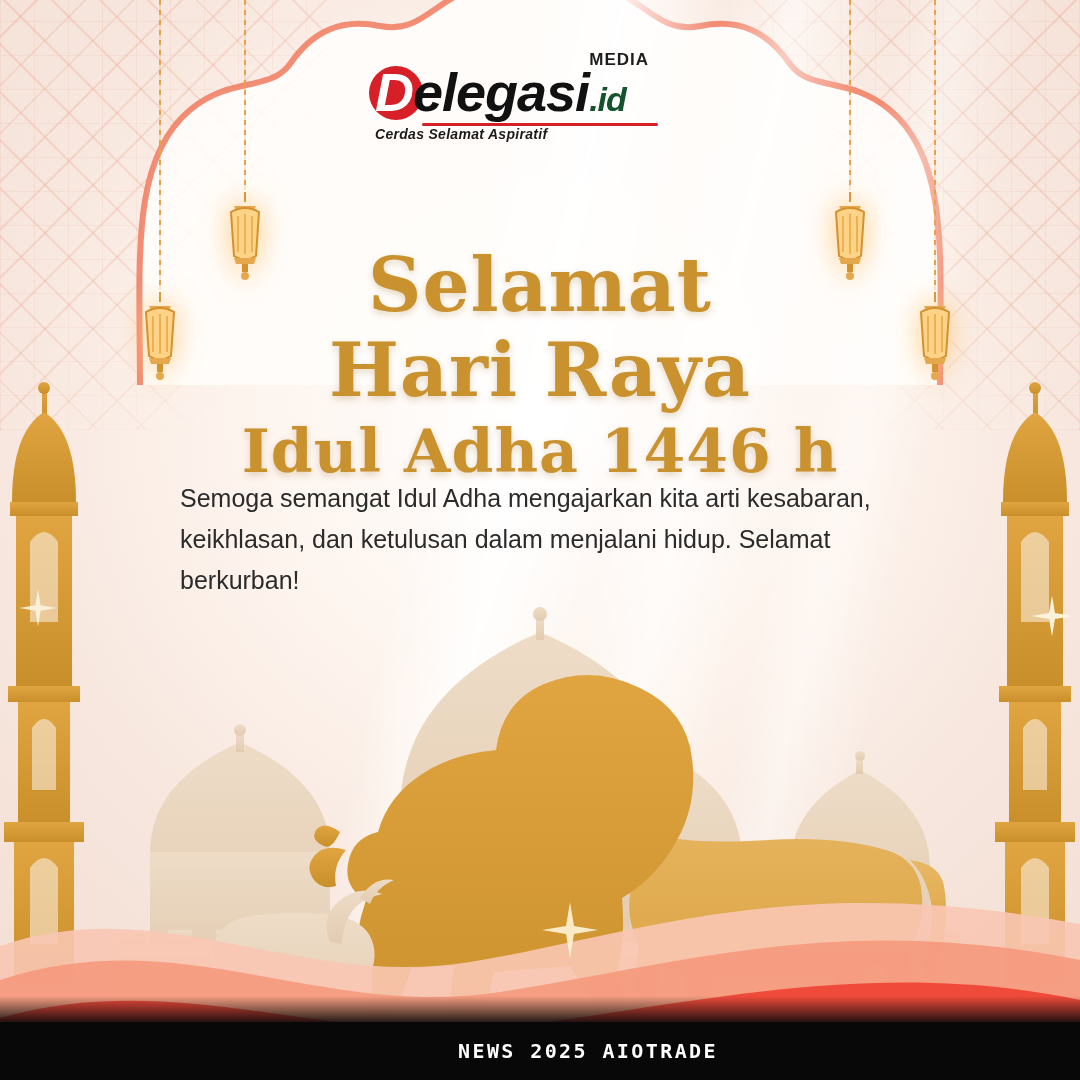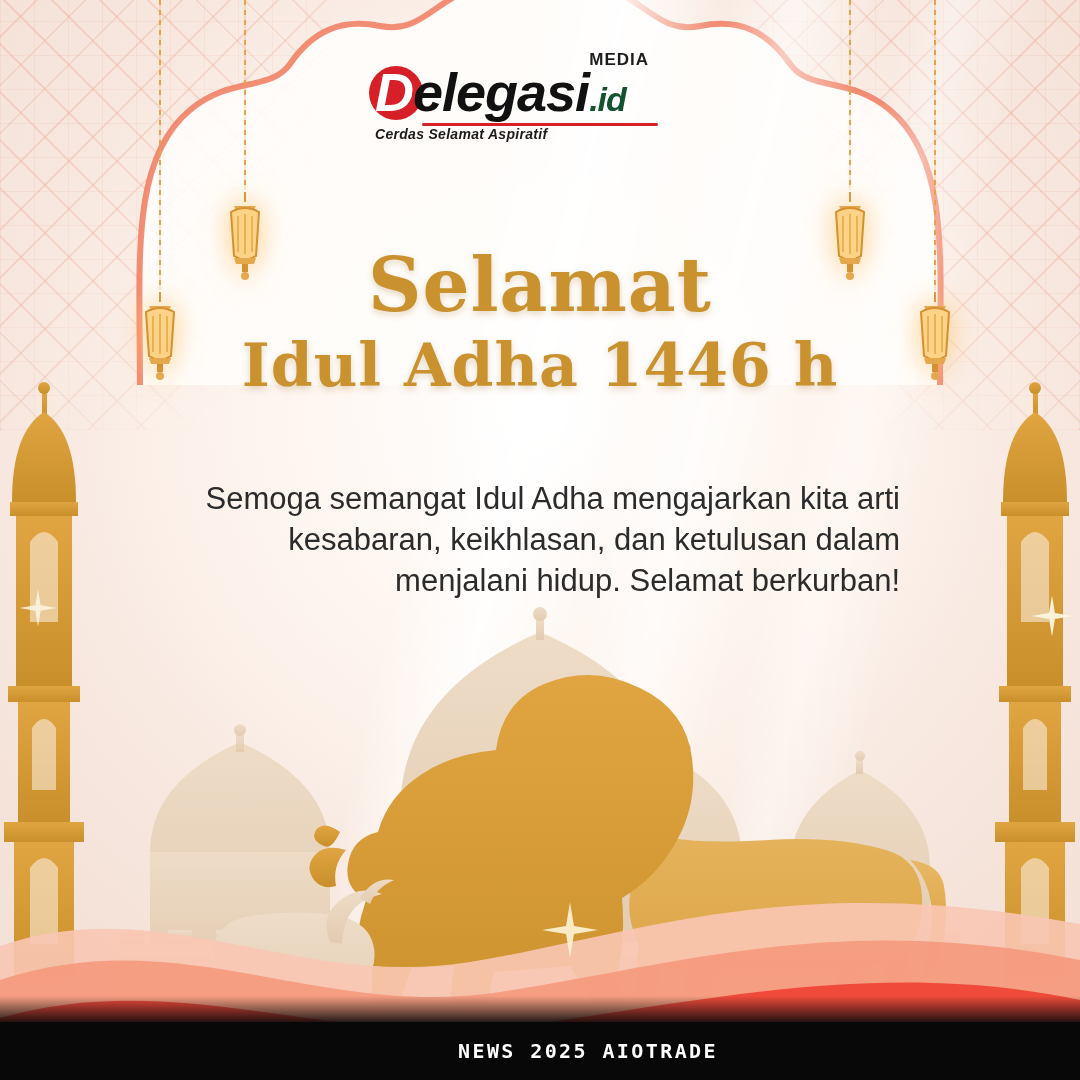--- a/index.html
+++ b/index.html
@@ -238,23 +238,23 @@
     letter-spacing: 1px;
   }
 
   
   .body-copy {
     position: absolute;
     left: 50%;
     transform: translateX(-50%);
     top: 478px;
     width: 720px;
-    text-align: right;
+    text-align: left;
     color: #2b2b2b;
-    font-size: 31px;
+    font-size: 25px;
     line-height: 41px;
   }
 
   
   .sparkle {
     position: absolute;
     pointer-events: none;
   }
 </style>
 </head>
@@ -465,20 +465,21 @@
     <div class="logo-main">
       <span class="logo-d">
         <span class="logo-d-disc"></span><span>D</span></span><span>elegasi</span><span class="logo-id">.id</span>
     </div>
     <div class="logo-underline"></div>
     <div class="logo-tag">Cerdas Selamat Aspiratif</div>
   </div>
 
   <div class="headline">
     <div class="l1">Selamat</div>
+    <div class="l2">Hari Raya</div>
     <div class="l3">Idul Adha 1446 h</div>
   </div>
 
   <div class="body-copy">Semoga semangat Idul Adha mengajarkan kita arti kesabaran, keikhlasan, dan ketulusan dalam menjalani hidup. Selamat berkurban!</div>
 
   <svg class="sparkle" style="left:540px; top:900px;" width="60" height="60" viewBox="0 0 60 60">
     <path d="M30 2 L34 26 L58 30 L34 34 L30 58 L26 34 L2 30 L26 26 Z" fill="#fff3d6" opacity=".9"></path>
   </svg>
   <svg class="sparkle" style="left:1030px; top:594px;" width="44" height="44" viewBox="0 0 60 60">
     <path d="M30 2 L34 26 L58 30 L34 34 L30 58 L26 34 L2 30 L26 26 Z" fill="#fff6e2" opacity=".95"></path>

